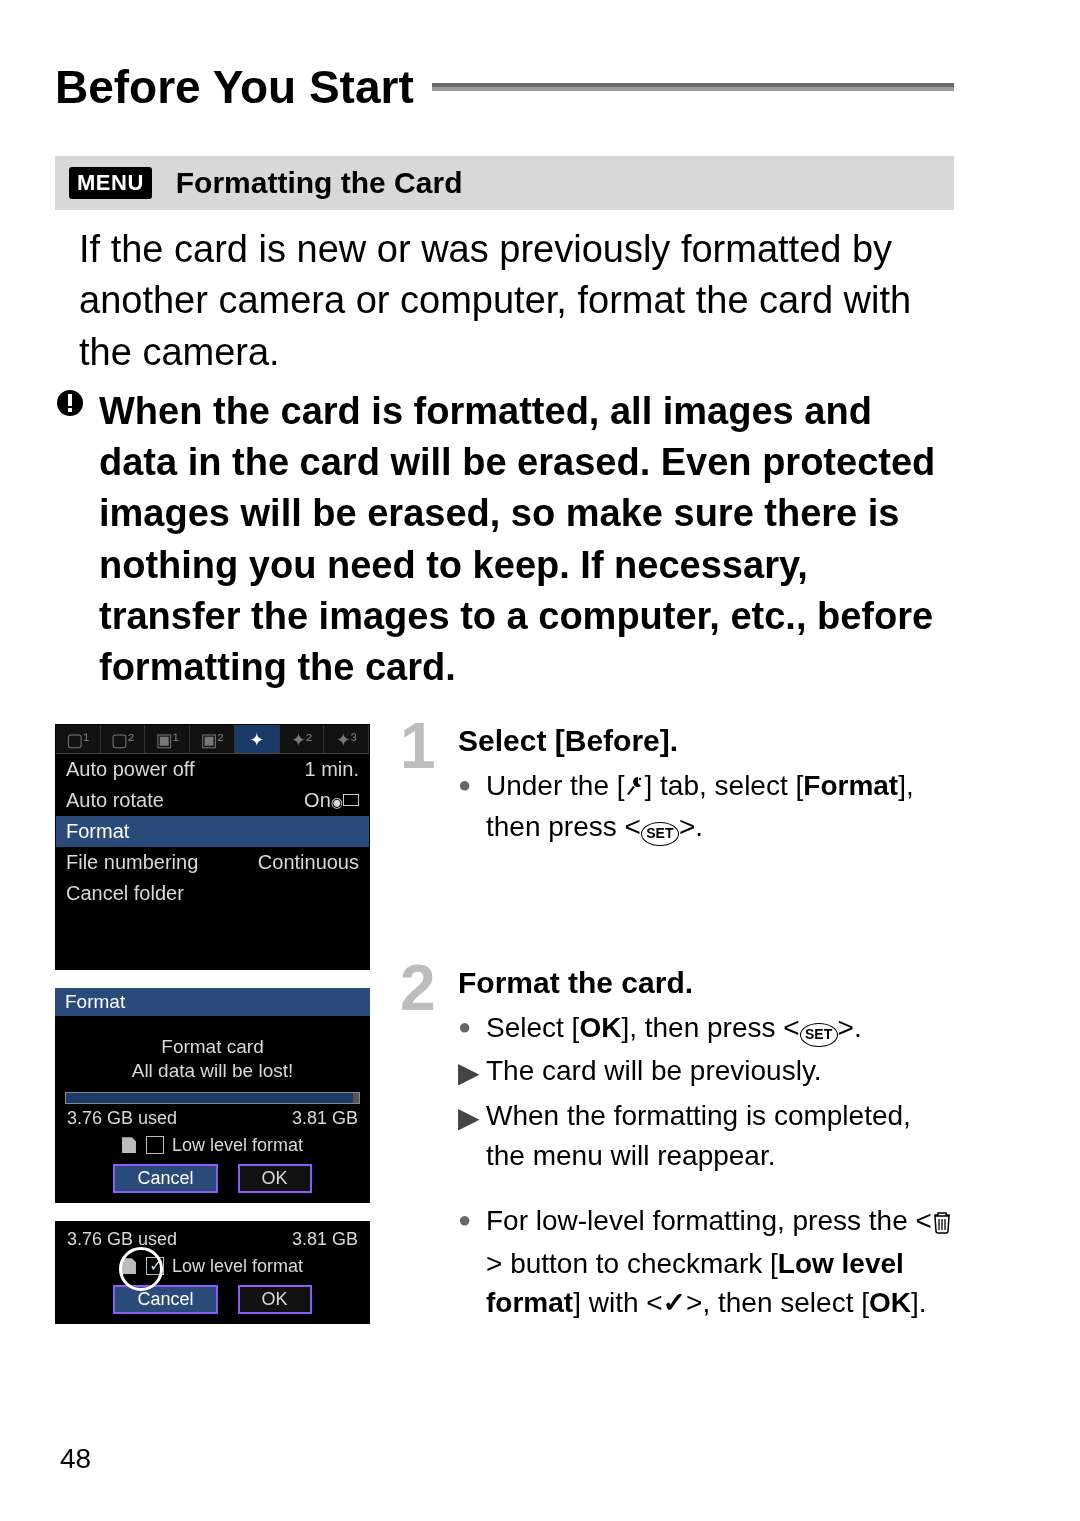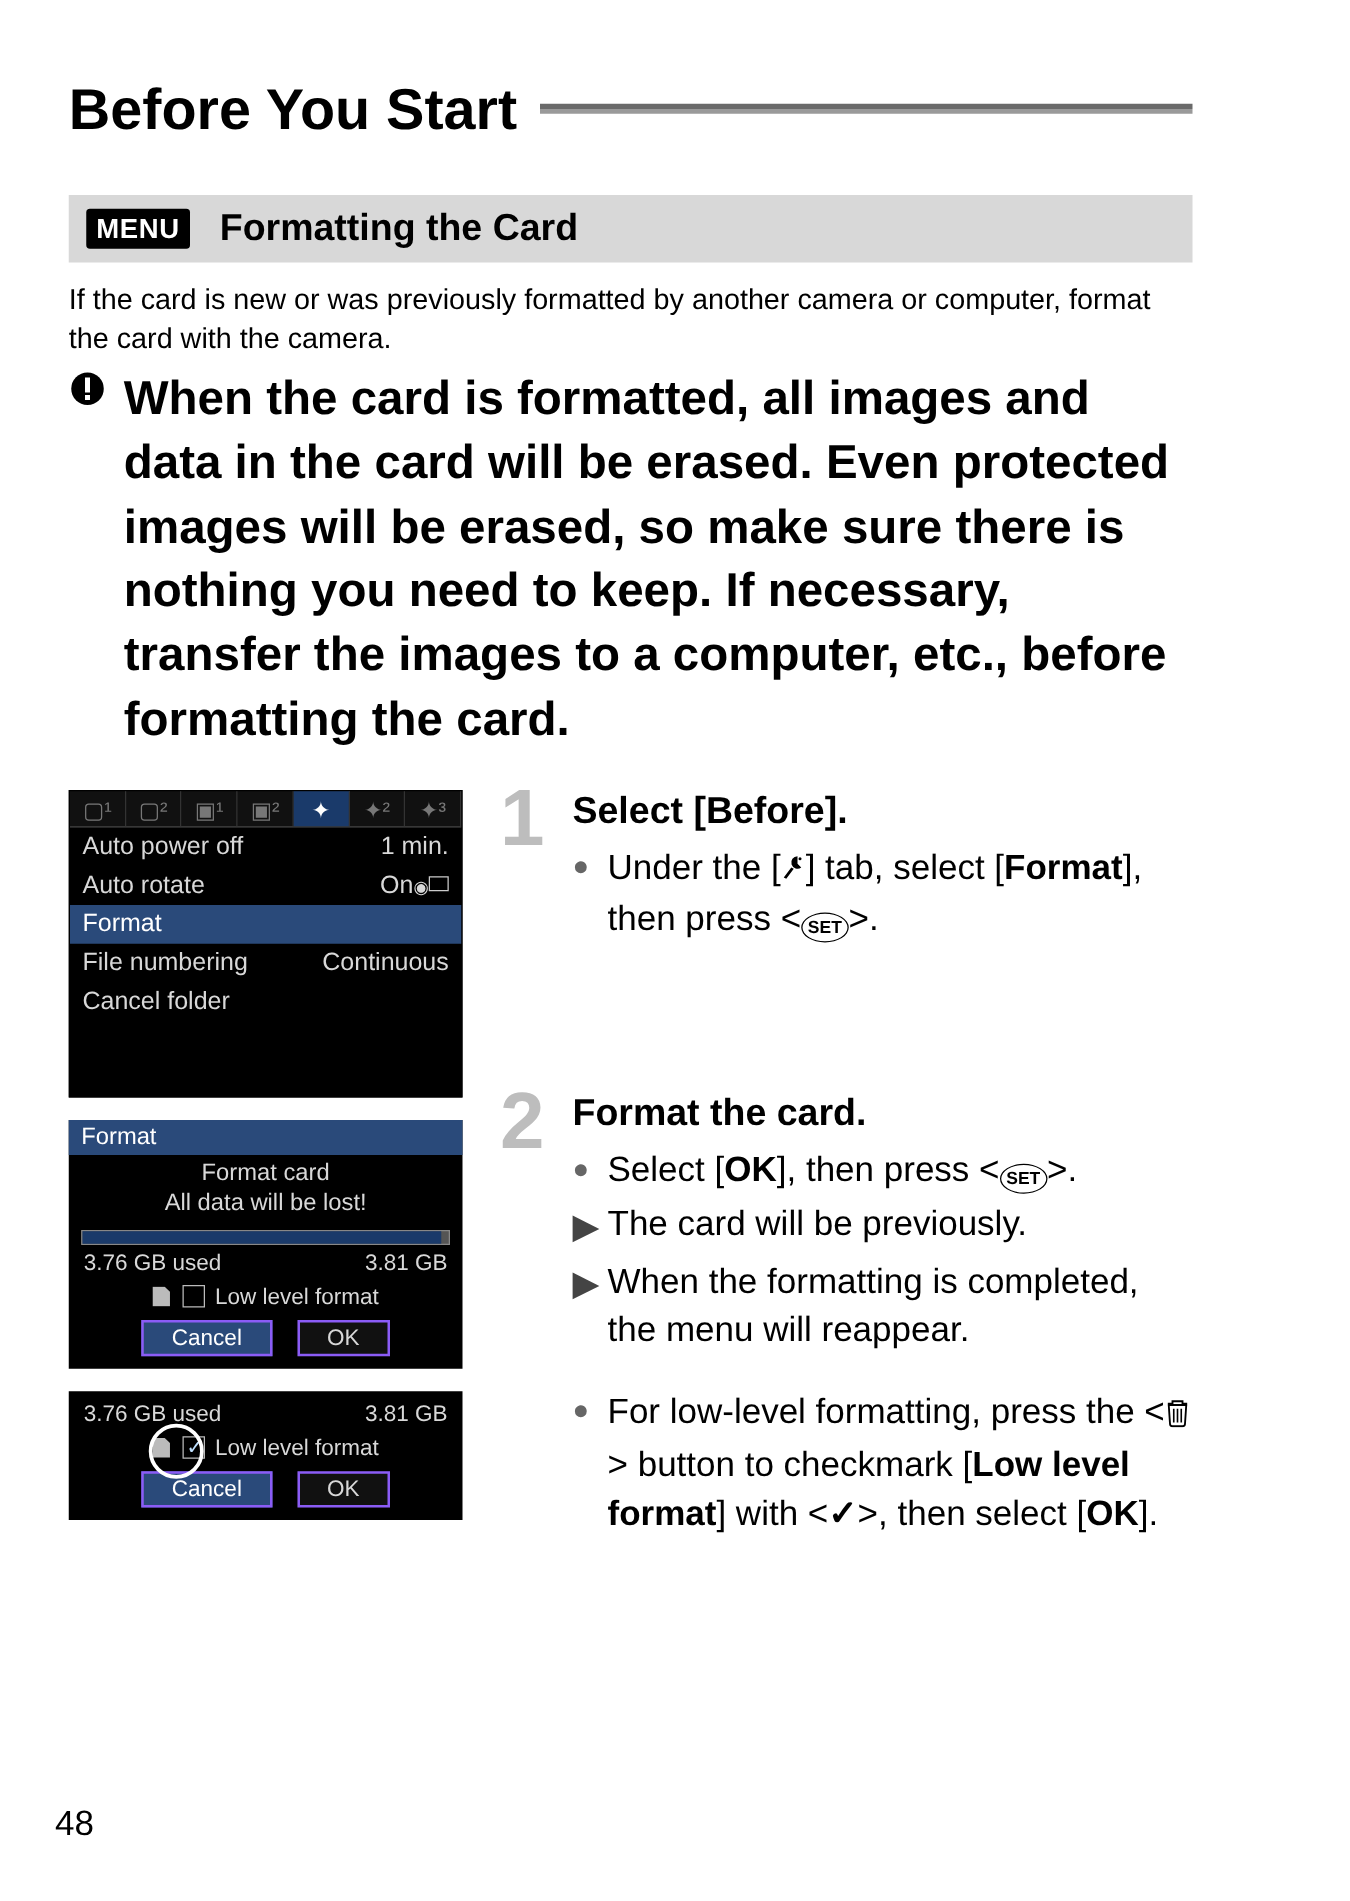--- a/index.html
+++ b/index.html
@@ -44,23 +44,24 @@
   .menu-badge {
     background: #000;
     color: #fff;
     font-size: 22px;
     font-weight: bold;
     padding: 3px 8px;
     border-radius: 3px;
     letter-spacing: 0.5px;
   }
   .intro-text {
-    font-size: 23px;
+    font-size: 38px;
     line-height: 1.35;
     margin-top: 14px;
+    margin-left: 24px;
   }
   .warning-row {
     display: flex;
     gap: 14px;
     margin-top: 8px;
   }
   .warn-icon {
     font-size: 34px;
     font-weight: bold;
     line-height: 1;
@@ -129,21 +130,21 @@
     color: #d8d8d8;
     font-size: 19px;
   }
   .fmt-title {
     background: #2a4a7a;
     color: #fff;
     padding: 3px 10px;
     font-size: 19px;
   }
   .fmt-body {
-    padding: 2px 10px 10px 10px;
+    padding: 18px 10px 10px 10px;
     text-align: center;
   }
   .fmt-line { margin: 2px 0; }
   .fmt-bar {
     height: 10px;
     background: #555;
     border: 1px solid #888;
     margin: 10px 0 4px 0;
     position: relative;
   }
@@ -233,21 +234,21 @@
     display:inline-block; vertical-align:-2px;
   }
   .trash-icon {
     display:inline-block; vertical-align:-4px;
   }
   .check-glyph { font-weight:bold; }
 
   .page-number {
     position:absolute;
     bottom: 46px;
-    left: 44px;
+    left: 60px;
     font-size: 28px;
   }
 
   .cam-icon { font-size:14px; }
   .screen-icon {
     display:inline-block; width:14px; height:10px; border:1px solid #ccc; vertical-align:1px;
   }
   .circle-anno {
     position:absolute;
     border:3px solid #fff;

